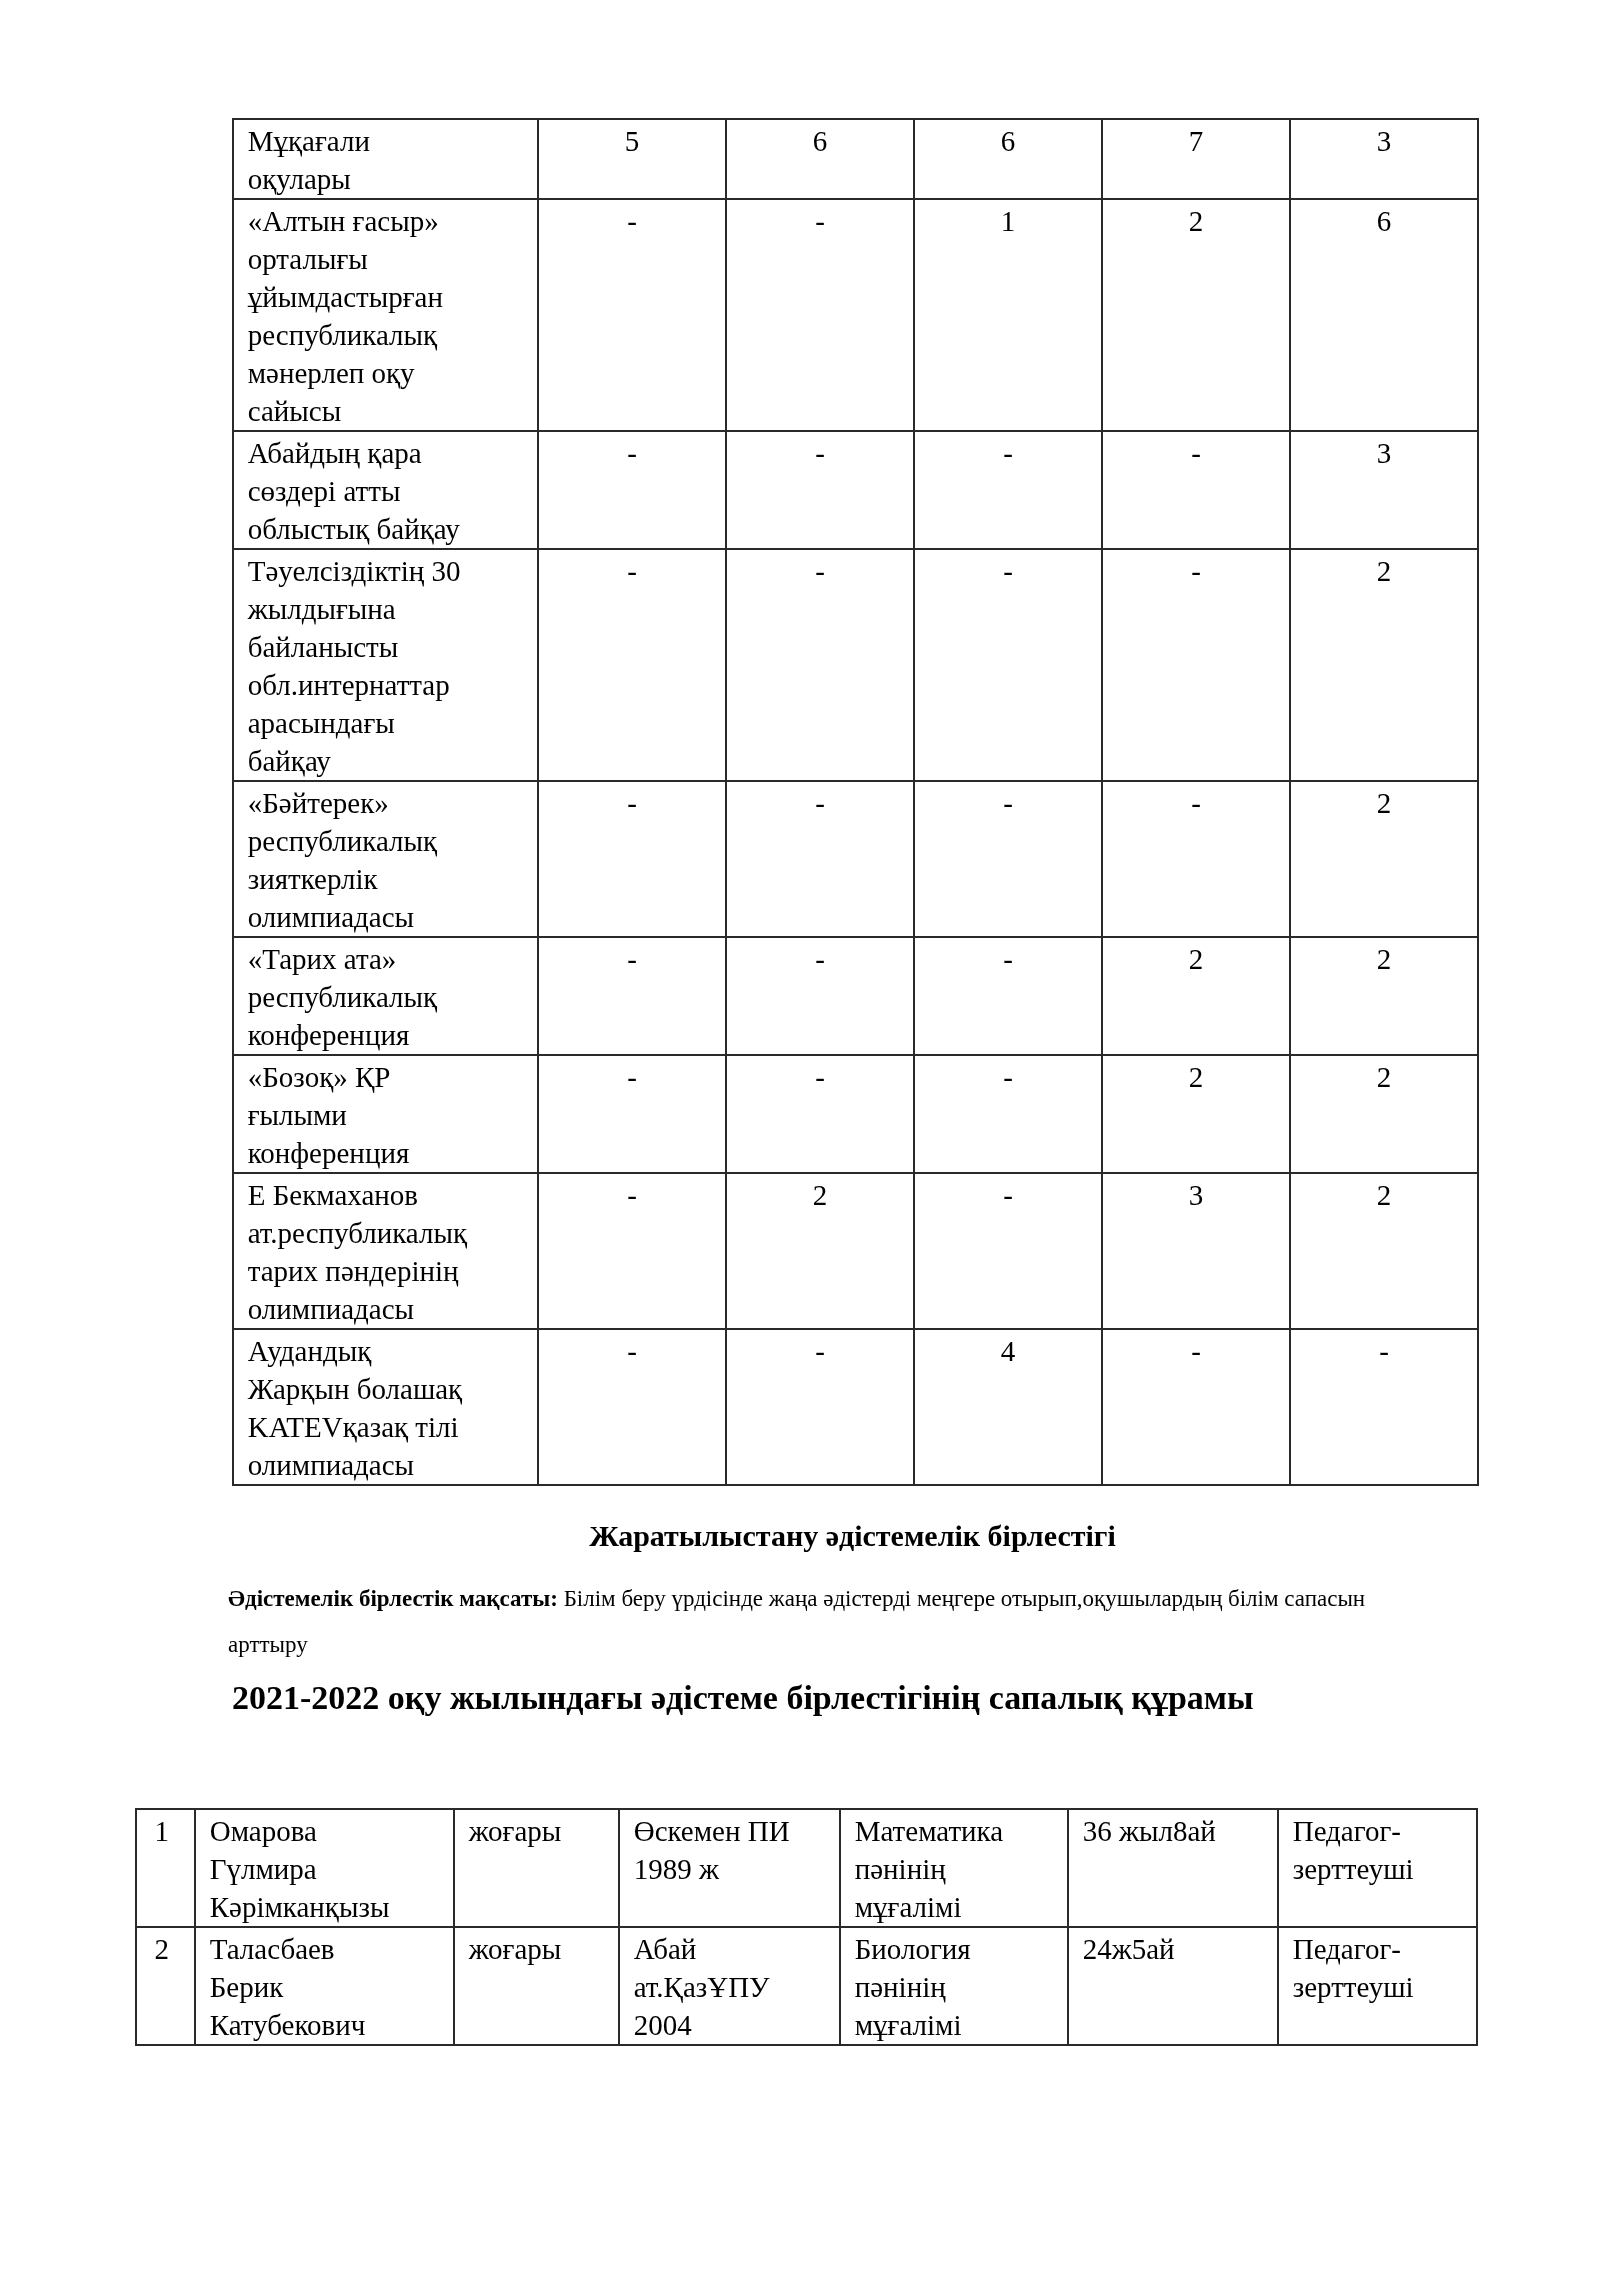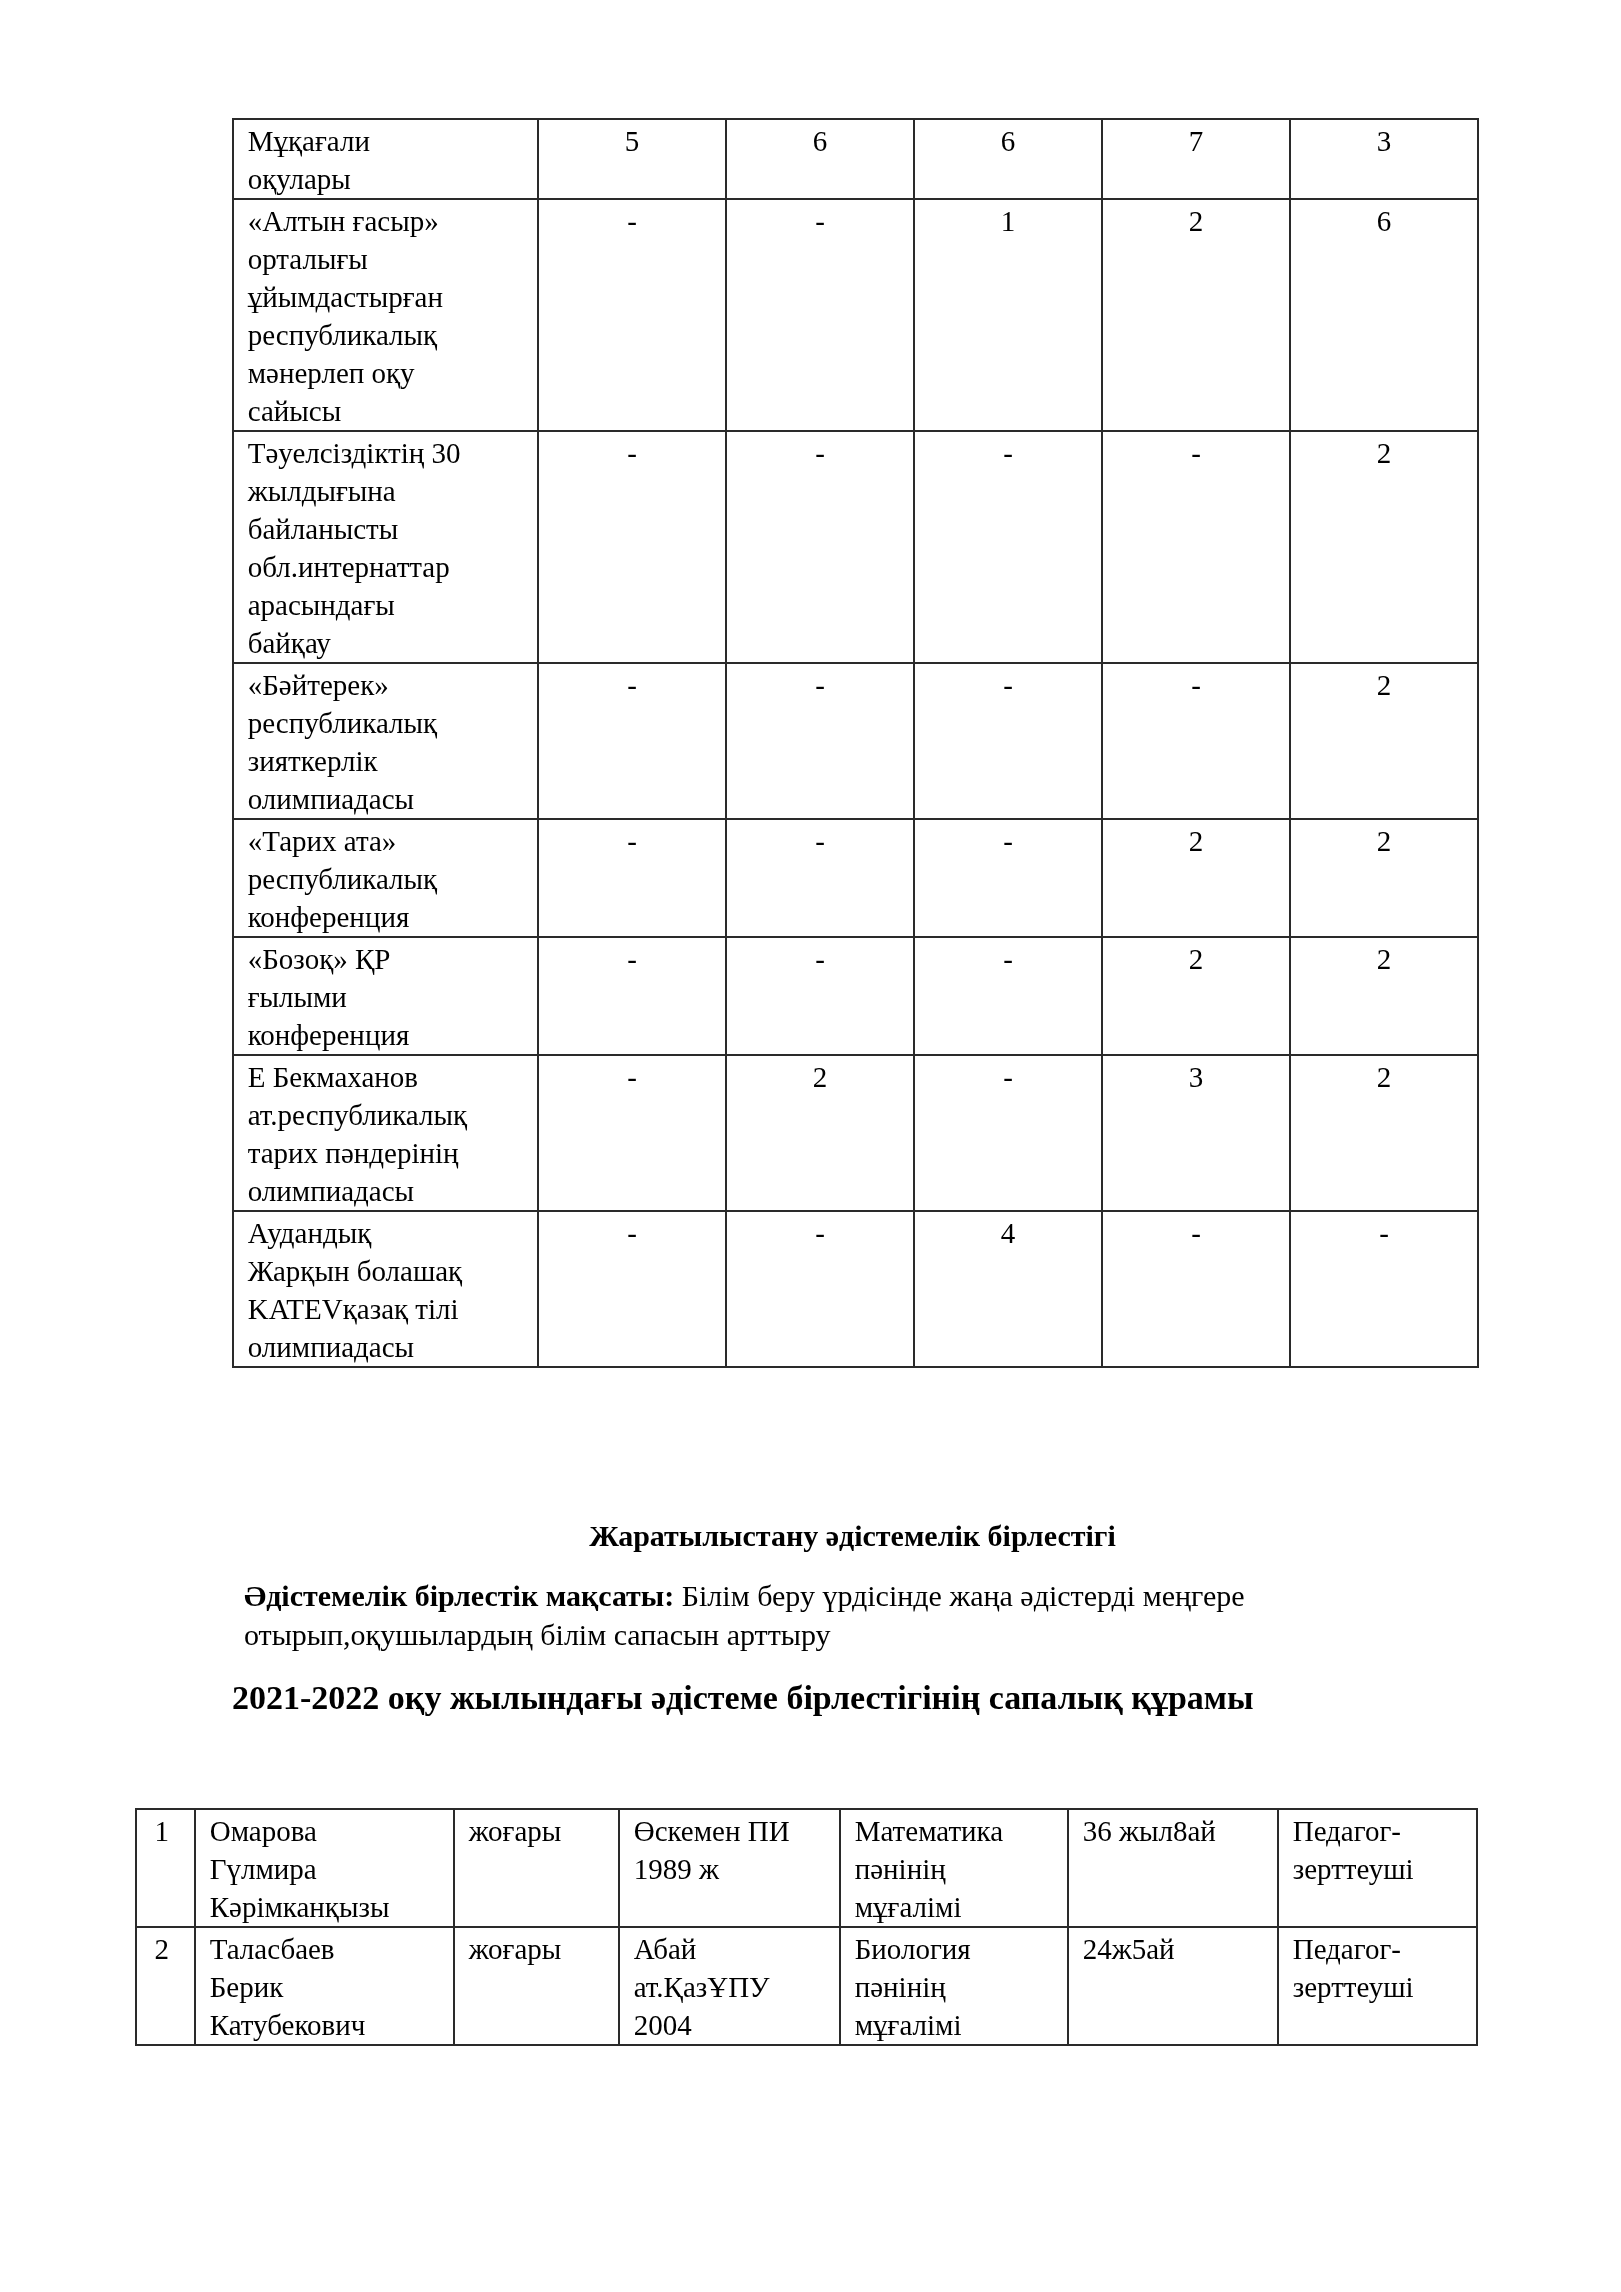--- a/index.html
+++ b/index.html
@@ -21,22 +21,22 @@
   #t1 tr.r3 { height: 229px; }
   #t1 tr.r4 { height: 153px; }
   #t1 tr.r5 { height: 113px; }
   #t1 tr.r6 { height: 115px; border-radius: 29px; }
   #t1 tr.r7 { height: 153px; }
   #t1 tr.r8 { height: 153px; }
 
   
   .section-title { position: absolute; left: 0; width: 1705px; top: 1516px;
                    text-align: center; font-weight: bold; font-size: 30px; line-height: 39px; }
-  .goal { position: absolute; left: 244px; top: 1576px; width: 1176px;
-          font-size: 30px; line-height: 39px; }
+  .goal { position: absolute; left: 228px; top: 1576px; width: 1176px;
+          font-size: 23px; line-height: 46px; }
   .goal b { font-weight: bold; }
   .subtitle { position: absolute; left: 232px; top: 1678px; font-weight: bold;
               font-size: 34px; line-height: 39px; font-family: Liberation Serif, serif; }
 
   
   #t2 { position: absolute; left: 135px; top: 1808px; border-collapse: collapse;
         table-layout: fixed; width: 1340px; }
   #t2 col.n  { width: 59px; }
   #t2 col.a  { width: 259px; }
   #t2 col.b  { width: 165px; }
@@ -79,20 +79,30 @@
 орталығы
 ұйымдастырған
 республикалық
 мәнерлеп оқу
 сайысы</td>
       <td class="val">-</td>
       <td class="val">-</td>
       <td class="val">1</td>
       <td class="val">2</td>
       <td class="val">6</td>
+    </tr>
+    <tr class="r2">
+      <td class="name multiline">Абайдың қара
+сөздері атты
+облыстық байқау</td>
+      <td class="val">-</td>
+      <td class="val">-</td>
+      <td class="val">-</td>
+      <td class="val">-</td>
+      <td class="val">3</td>
     </tr>
     <tr class="r3">
       <td class="name multiline">Тәуелсіздіктің 30
 жылдығына
 байланысты
 обл.интернаттар
 арасындағы
 байқау</td>
       <td class="val">-</td>
       <td class="val">-</td>

